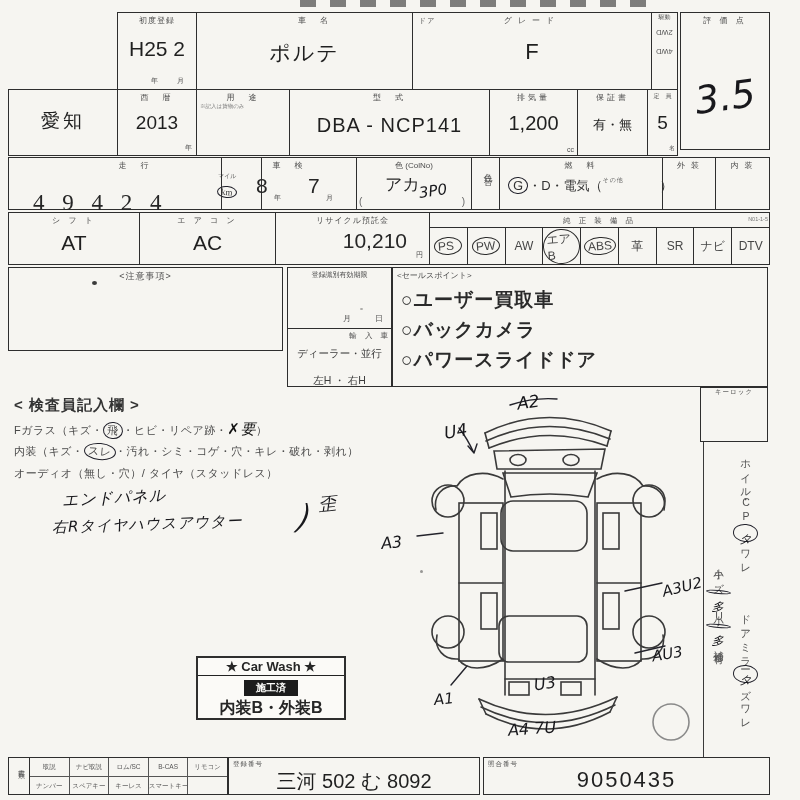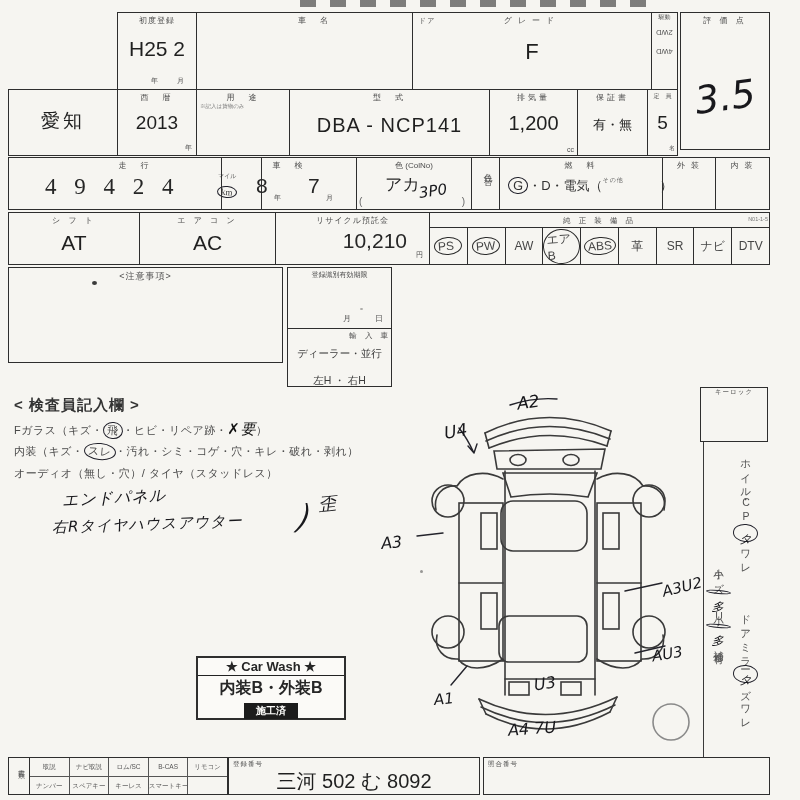--- a/index.html
+++ b/index.html
@@ -32,20 +32,21 @@
 
 
   <div class="box" style="left:117px;top:12px;width:80px;height:78px;">
     <div class="hd" style="letter-spacing:1px;">初度登録</div>
     <div class="val" style="top:24px;font-size:21px;">H25 2</div>
     <div class="unit" style="right:6px;bottom:3px;letter-spacing:6px;">年　月</div>
   </div>
 
   <div class="box" style="left:196px;top:12px;width:217px;height:78px;padding-left:20px;">
     <div class="hd">車　名</div>
+    <div class="val" style="top:26px;font-size:21px;letter-spacing:2px;">ポルテ</div>
   </div>
 
   <div class="box" style="left:412px;top:12px;width:240px;height:78px;">
     <div class="hd left" style="position:absolute;left:2px;top:1px;font-size:7px;">ドア</div>
     <div class="hd" style="letter-spacing:6px;">グレード</div>
     <div class="val" style="top:26px;font-size:22px;">F</div>
   </div>
 
   <div class="box" style="left:651px;top:12px;width:27px;height:78px;">
     <div style="font-size:6px;color:#4d4d4d;text-align:center;">駆動</div>
@@ -92,21 +93,21 @@
   </div>
 
   <div class="box" style="left:647px;top:89px;width:31px;height:67px;">
     <div class="hd" style="font-size:6px;letter-spacing:0;">定　員</div>
     <div class="val" style="top:22px;font-size:19px;">5</div>
     <div class="unit" style="right:2px;bottom:2px;font-size:6px;">名</div>
   </div>
 
   <div class="box" style="left:8px;top:157px;width:254px;height:53px;font-family:Liberation Serif, serif;">
     <div class="hd">走　行</div>
-    <div style="position:absolute;left:24px;top:16px;font-size:23px;letter-spacing:6px;margin-left:12px;">
+    <div style="position:absolute;left:24px;top:32px;font-size:23px;letter-spacing:6px;">
       <span>4 9  4 2 4</span>
     </div>
     <div style="position:absolute;right:24px;top:14px;text-align:center;">
       <div style="font-size:6px;color:#555;">マイル</div>
       <span class="circ-hand" style="font-size:9px;color:#333;">km</span>
     </div>
   </div>
 
   <div class="box" style="left:221px;top:157px;width:136px;height:53px;">
     <div class="hd">車　検</div>
@@ -190,57 +191,65 @@
         </div>
         <div class="eq-cell">
           <span>ナビ</span>
         </div>
         <div class="eq-cell">
           <span>DTV</span>
         </div>
       </div>
   </div>
 
-  <div class="box" style="left:8px;top:267px;width:275px;height:96px;">
+  <div class="box" style="left:8px;top:267px;width:275px;height:84px;">
     <div class="hd" style="font-size:9px;letter-spacing:1px;">&lt;注意事項&gt;</div>
   </div>
 
   <div class="box" style="left:287px;top:267px;width:105px;height:62px;">
     <div class="hd" style="font-size:7px;letter-spacing:0;">登録識別有効期限</div>
     <div style="position:absolute;right:8px;bottom:4px;font-size:8px;color:#555;">月　　　日</div>
   </div>
 
   <div class="box" style="left:287px;top:328px;width:105px;height:59px;">
     <div class="hd" style="font-size:7.5px;text-align:right;">輸 入 車</div>
     <div style="text-align:center;font-size:10.5px;color:#3d3d3d;margin-top:6px;">ディーラー・並行</div>
     <div style="text-align:center;font-size:10.5px;color:#3d3d3d;margin-top:13px;">左H ・ 右H</div>
   </div>
 
+  <div class="box" style="left:392px;top:267px;width:376px;height:120px;">
+    <div class="hd left" style="font-size:8px;letter-spacing:0;">&lt;セールスポイント&gt;</div>
+    <div id="sales-lines" style="padding:2px 0 0 8px;">
+        <div class="sales-line">○ユーザー買取車</div>
+        <div class="sales-line">○バックカメラ</div>
+        <div class="sales-line">○パワースライドドア</div>
+      </div>
+  </div>
 
   <div style="position:absolute;left:14px;top:396px;font-size:15px;color:#333;font-weight:bold;letter-spacing:1px;">&lt; 検査員記入欄 &gt;</div>
 
   <div class="insp-line" style="left:14px;top:420px;">
     <span>Fガラス（キズ・</span><span class="circ-hand">飛</span><span>・ヒビ・リペア跡・</span><span class="hand" style="font-size:15px;color:#111;">✗要</span><span>）</span>
   </div>
   <div class="insp-line" style="left:14px;top:443px;">
     <span>内装（キズ・</span><span class="circ-hand">スレ</span><span>・汚れ・シミ・コゲ・穴・キレ・破れ・剥れ）</span>
   </div>
   <div class="insp-line" style="left:14px;top:466px;">オーディオ（無し・穴）/ タイヤ（スタッドレス）</div>
 
   <div class="hand" style="position:absolute;left:62px;top:488px;font-size:16px;transform:rotate(-3deg);letter-spacing:1px;">エンドパネル</div>
   <div class="hand" style="position:absolute;left:52px;top:515px;font-size:15px;transform:rotate(-2deg);letter-spacing:1px;">右Rタイヤハウスアウター</div>
   <div class="hand" style="position:absolute;left:292px;top:492px;font-size:36px;transform:rotate(8deg);">）</div>
   <div class="hand" style="position:absolute;left:318px;top:492px;font-size:18px;transform:rotate(-6deg);">歪</div>
 
   <div class="box" style="left:196px;top:656px;width:150px;height:64px;border-width:2px;background:#fbfaf7;">
     <div style="text-align:center;font-size:13px;font-weight:bold;border-bottom:1.5px solid #222;padding:1px 0;">★ Car Wash ★</div>
-    <div style="text-align:center;font-size:16px;font-weight:bold;margin-top:2px;">内装B・外装B</div>
     <div style="text-align:center;margin-top:1px;">
       <span style="display:inline-block;background:#1c1c1c;color:#fdfdfb;font-size:10px;font-weight:bold;padding:1px 12px;">施工済</span>
     </div>
+    <div style="text-align:center;font-size:16px;font-weight:bold;margin-top:2px;">内装B・外装B</div>
   </div>
 
   <svg style="position:absolute;left:415px;top:383px;" width="300" height="378" viewBox="0 0 300 378">
     <g fill="none" stroke="#3a3a3a" stroke-width="1.6" stroke-linecap="round">
 
       <path d="M70,50 Q132,20 196,48"></path>
       <path d="M71,58 Q132,30 195,56"></path>
       <path d="M74,65 Q132,41 192,63"></path>
       <path d="M70,50 L74,65 M196,48 L192,63"></path>
 
@@ -344,19 +353,20 @@
       </div>
   </div>
 
   <div class="box" style="left:228px;top:757px;width:252px;height:38px;">
     <div class="hd left" style="font-size:6.5px;letter-spacing:1px;">登録番号</div>
     <div class="val" style="top:10px;font-size:20px;">三河 502 む 8092</div>
   </div>
 
   <div class="box" style="left:483px;top:757px;width:287px;height:38px;">
     <div class="hd left" style="font-size:6.5px;letter-spacing:1px;">照合番号</div>
+    <div class="val" style="top:9px;font-size:22px;letter-spacing:2px;">9050435</div>
   </div>
 
   <div class="speck" style="left:92px;top:281px;width:5px;height:4px;"></div>
   <div class="speck" style="left:420px;top:570px;width:3px;height:3px;opacity:.5;"></div>
   <div class="speck" style="left:360px;top:308px;width:3px;height:2px;opacity:.4;"></div>
 
 </div>
 
 </body></html>

